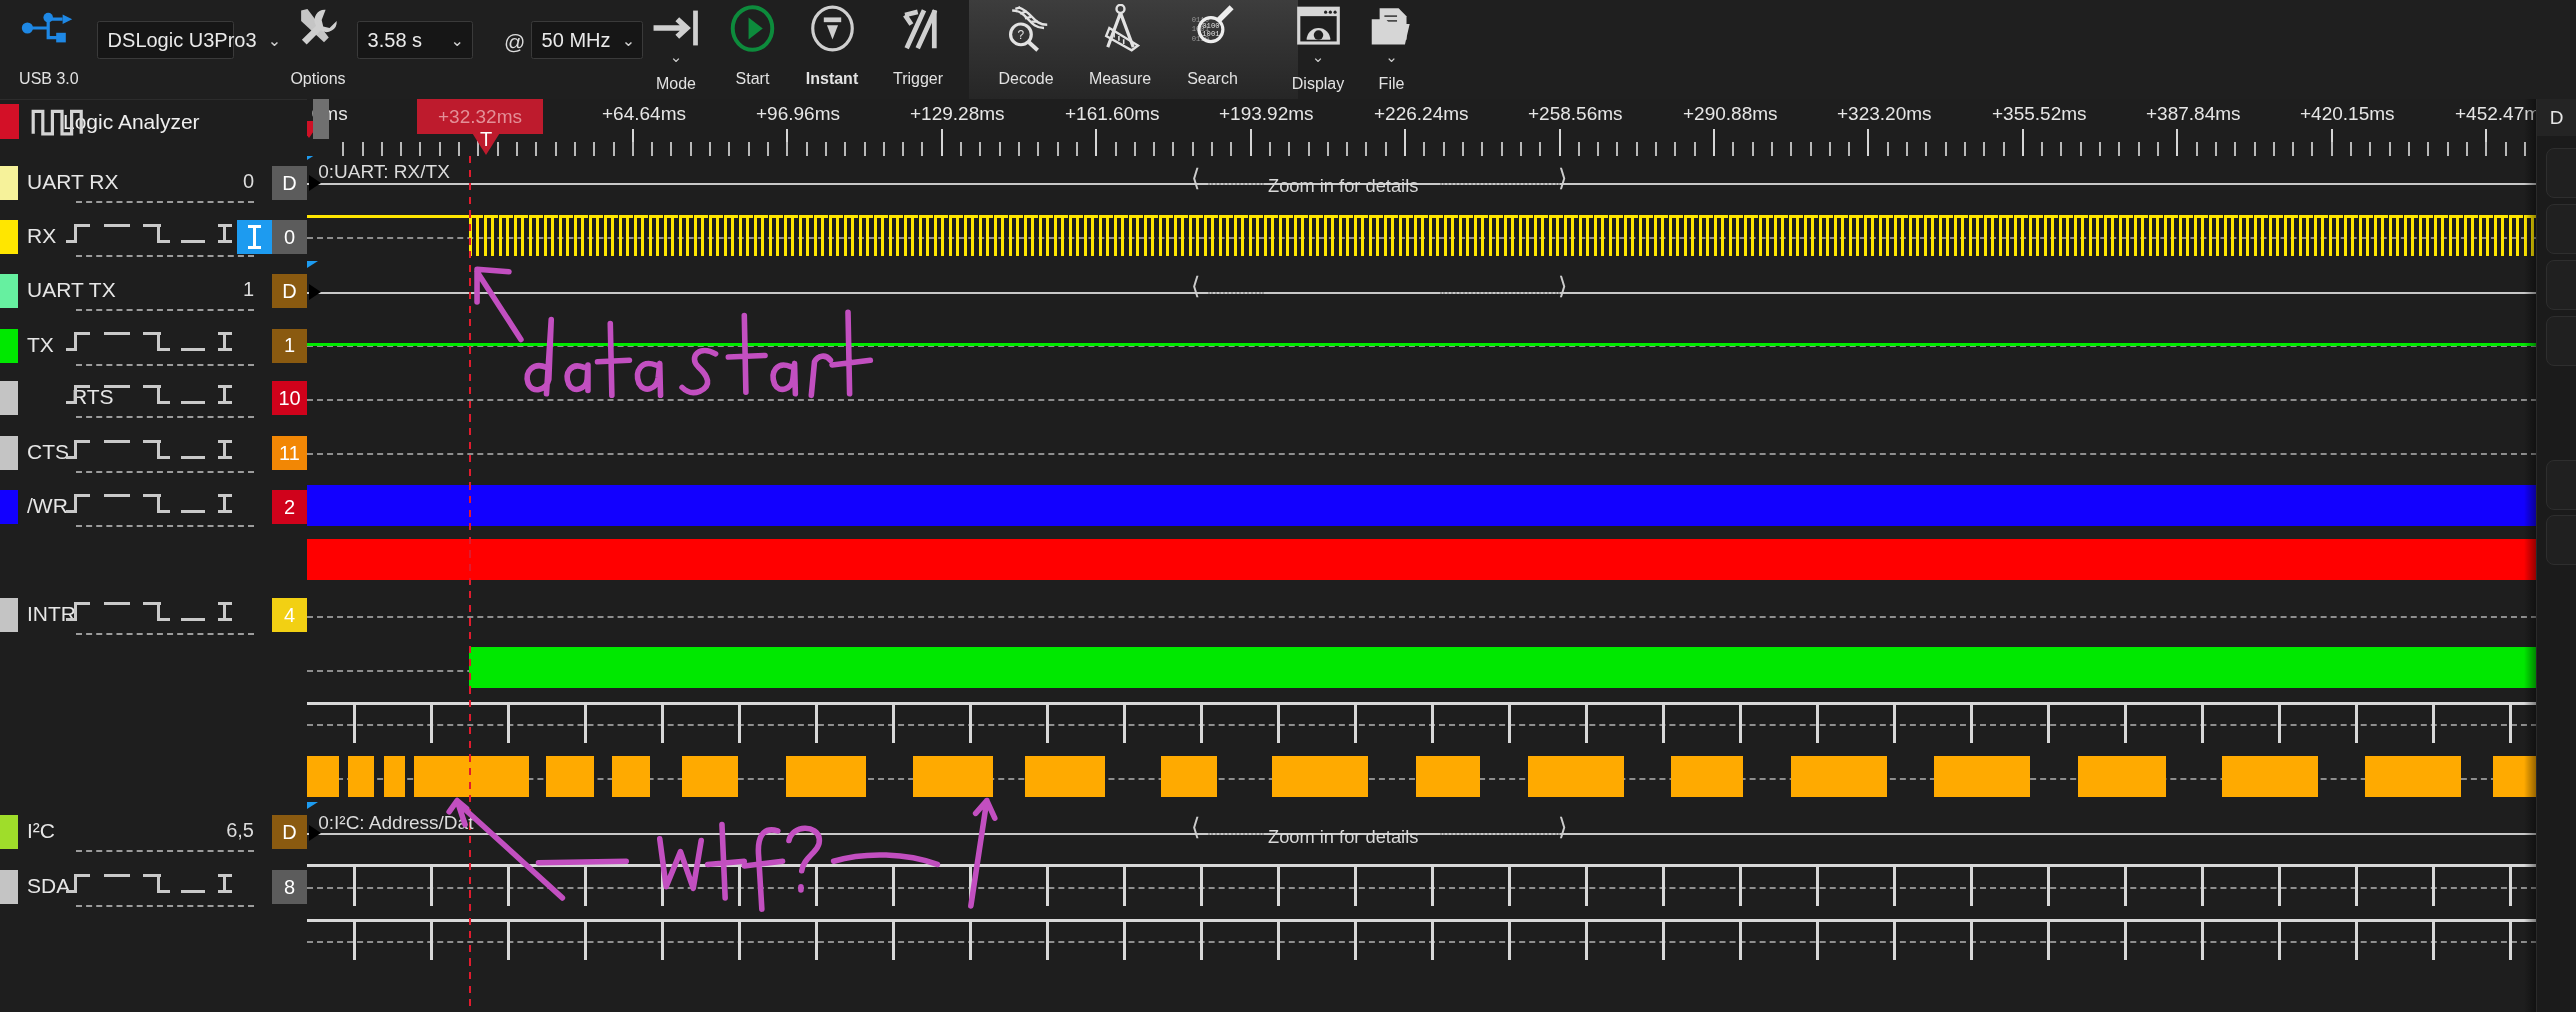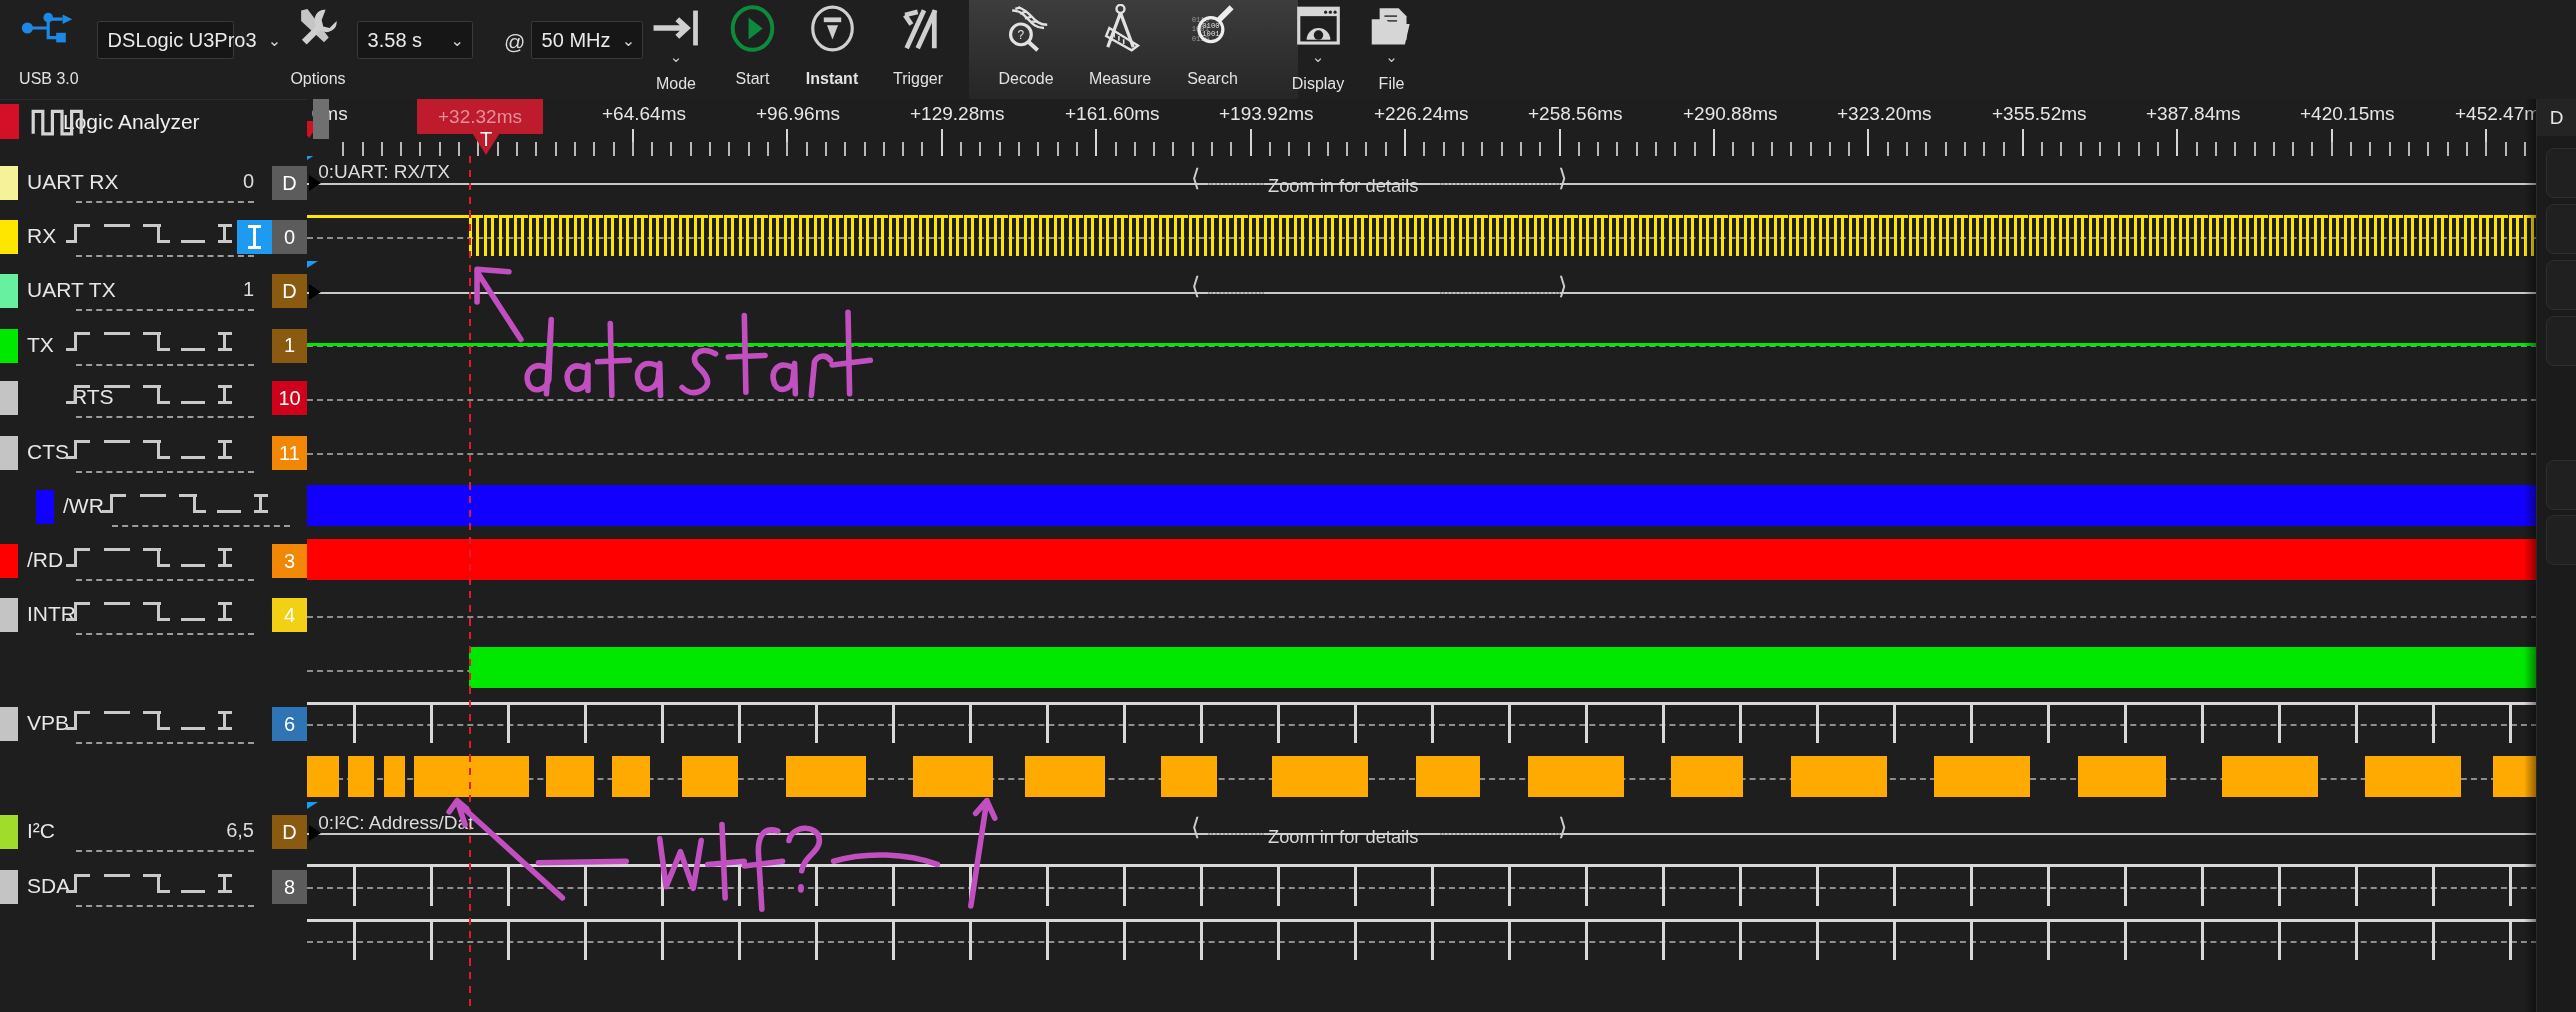--- a/index.html
+++ b/index.html
@@ -499,95 +499,57 @@
           <div class="mw-seg" style="left:77px;top:0;width:17.6px;height:3.2px;"></div>
           <div class="mw-seg" style="left:91px;top:0;width:3.2px;height:19px;"></div>
           <div class="mw-seg" style="left:91px;top:16px;width:12.8px;height:3.2px;"></div>
           <div class="mw-seg" style="left:115px;top:16px;width:24px;height:3.2px;"></div>
           <div class="mw-seg" style="left:152px;top:0;width:14.4px;height:3.2px;"></div>
           <div class="mw-seg" style="left:157px;top:0;width:3.2px;height:19px;"></div>
           <div class="mw-seg" style="left:152px;top:16px;width:14.4px;height:3.2px;"></div>
         </div>
         <div class="ch-badge" style="--bg:#f28705;background:#f28705;top:10.4px;">11</div>
       </div>
-      <div class="row-name" style="top:324px;height:54px;margin-left:36px;">
+      <div class="row-name" style="top:324px;height:54px;">
         <div class="ch-color" style="top:10.4px;background:#1200ff;"></div>
         <div class="ch-label" style="top:14.4px;">/WR</div>
         <div class="ch-dash" style="bottom:7.2px;"></div>
         <div class="minwave" style="top:13.6px;">
           <div class="mw-seg" style="left:0;top:16px;width:11.2px;height:3.2px;"></div>
           <div class="mw-seg" style="left:8px;top:0;width:3.2px;height:19px;"></div>
           <div class="mw-seg" style="left:8px;top:0;width:16px;height:3.2px;"></div>
           <div class="mw-seg" style="left:38px;top:0;width:25.5px;height:3.2px;"></div>
           <div class="mw-seg" style="left:77px;top:0;width:17.6px;height:3.2px;"></div>
           <div class="mw-seg" style="left:91px;top:0;width:3.2px;height:19px;"></div>
           <div class="mw-seg" style="left:91px;top:16px;width:12.8px;height:3.2px;"></div>
           <div class="mw-seg" style="left:115px;top:16px;width:24px;height:3.2px;"></div>
           <div class="mw-seg" style="left:152px;top:0;width:14.4px;height:3.2px;"></div>
           <div class="mw-seg" style="left:157px;top:0;width:3.2px;height:19px;"></div>
           <div class="mw-seg" style="left:152px;top:16px;width:14.4px;height:3.2px;"></div>
         </div>
         <div class="ch-badge" style="--bg:#d0021b;background:#d0021b;top:10.4px;">2</div>
-      </div>
-      <div class="row-name" style="top:378px;height:54px;">
-        <div class="ch-color" style="top:10.4px;background:#ff0000;"></div>
-        <div class="ch-label" style="top:14.4px;">/RD</div>
-        <div class="ch-dash" style="bottom:7.2px;"></div>
-        <div class="minwave" style="top:13.6px;">
-          <div class="mw-seg" style="left:0;top:16px;width:11.2px;height:3.2px;"></div>
-          <div class="mw-seg" style="left:8px;top:0;width:3.2px;height:19px;"></div>
-          <div class="mw-seg" style="left:8px;top:0;width:16px;height:3.2px;"></div>
-          <div class="mw-seg" style="left:38px;top:0;width:25.5px;height:3.2px;"></div>
-          <div class="mw-seg" style="left:77px;top:0;width:17.6px;height:3.2px;"></div>
-          <div class="mw-seg" style="left:91px;top:0;width:3.2px;height:19px;"></div>
-          <div class="mw-seg" style="left:91px;top:16px;width:12.8px;height:3.2px;"></div>
-          <div class="mw-seg" style="left:115px;top:16px;width:24px;height:3.2px;"></div>
-          <div class="mw-seg" style="left:152px;top:0;width:14.4px;height:3.2px;"></div>
-          <div class="mw-seg" style="left:157px;top:0;width:3.2px;height:19px;"></div>
-          <div class="mw-seg" style="left:152px;top:16px;width:14.4px;height:3.2px;"></div>
-        </div>
-        <div class="ch-badge" style="--bg:#f28705;background:#f28705;top:10.4px;">3</div>
       </div>
       <div class="row-name" style="top:432px;height:54px;">
         <div class="ch-color" style="top:10.4px;background:#c4c4c4;"></div>
         <div class="ch-label" style="top:14.4px;">INTR</div>
         <div class="ch-dash" style="bottom:7.2px;"></div>
         <div class="minwave" style="top:13.6px;">
           <div class="mw-seg" style="left:0;top:16px;width:11.2px;height:3.2px;"></div>
           <div class="mw-seg" style="left:8px;top:0;width:3.2px;height:19px;"></div>
           <div class="mw-seg" style="left:8px;top:0;width:16px;height:3.2px;"></div>
           <div class="mw-seg" style="left:38px;top:0;width:25.5px;height:3.2px;"></div>
           <div class="mw-seg" style="left:77px;top:0;width:17.6px;height:3.2px;"></div>
           <div class="mw-seg" style="left:91px;top:0;width:3.2px;height:19px;"></div>
           <div class="mw-seg" style="left:91px;top:16px;width:12.8px;height:3.2px;"></div>
           <div class="mw-seg" style="left:115px;top:16px;width:24px;height:3.2px;"></div>
           <div class="mw-seg" style="left:152px;top:0;width:14.4px;height:3.2px;"></div>
           <div class="mw-seg" style="left:157px;top:0;width:3.2px;height:19px;"></div>
           <div class="mw-seg" style="left:152px;top:16px;width:14.4px;height:3.2px;"></div>
         </div>
         <div class="ch-badge" style="--bg:#f2d013;background:#f2d013;top:10.4px;">4</div>
-      </div>
-      <div class="row-name" style="top:541px;height:54px;">
-        <div class="ch-color" style="top:10.4px;background:#c4c4c4;"></div>
-        <div class="ch-label" style="top:14.4px;">VPB</div>
-        <div class="ch-dash" style="bottom:7.2px;"></div>
-        <div class="minwave" style="top:13.6px;">
-          <div class="mw-seg" style="left:0;top:16px;width:11.2px;height:3.2px;"></div>
-          <div class="mw-seg" style="left:8px;top:0;width:3.2px;height:19px;"></div>
-          <div class="mw-seg" style="left:8px;top:0;width:16px;height:3.2px;"></div>
-          <div class="mw-seg" style="left:38px;top:0;width:25.5px;height:3.2px;"></div>
-          <div class="mw-seg" style="left:77px;top:0;width:17.6px;height:3.2px;"></div>
-          <div class="mw-seg" style="left:91px;top:0;width:3.2px;height:19px;"></div>
-          <div class="mw-seg" style="left:91px;top:16px;width:12.8px;height:3.2px;"></div>
-          <div class="mw-seg" style="left:115px;top:16px;width:24px;height:3.2px;"></div>
-          <div class="mw-seg" style="left:152px;top:0;width:14.4px;height:3.2px;"></div>
-          <div class="mw-seg" style="left:157px;top:0;width:3.2px;height:19px;"></div>
-          <div class="mw-seg" style="left:152px;top:16px;width:14.4px;height:3.2px;"></div>
-        </div>
-        <div class="ch-badge" style="--bg:#2f74b5;background:#2f74b5;top:10.4px;">6</div>
       </div>
       <div class="row-name" style="top:649px;height:54px;">
         <div class="ch-color" style="top:10.4px;background:#9fdd2a;"></div>
         <div class="ch-label" style="top:14.4px;">I²C</div>
         <div class="ch-num" style="top:14.4px;">6,5</div>
         <div class="ch-dash" style="bottom:7.2px;"></div>
         <div class="ch-badge" style="--bg:#8a5a10;background:#8a5a10;top:10.4px;">D</div>
       </div>
       <div class="row-name" style="top:704px;height:54px;">
         <div class="ch-color" style="top:10.4px;background:#c4c4c4;"></div>

